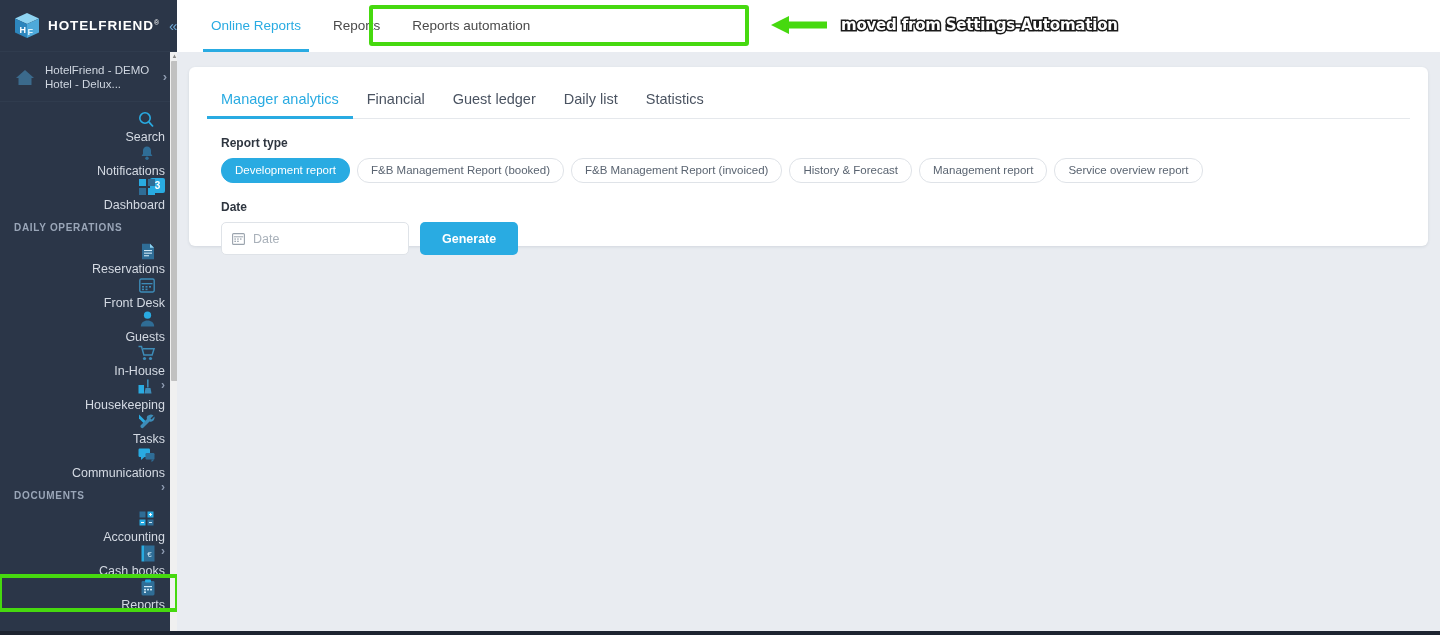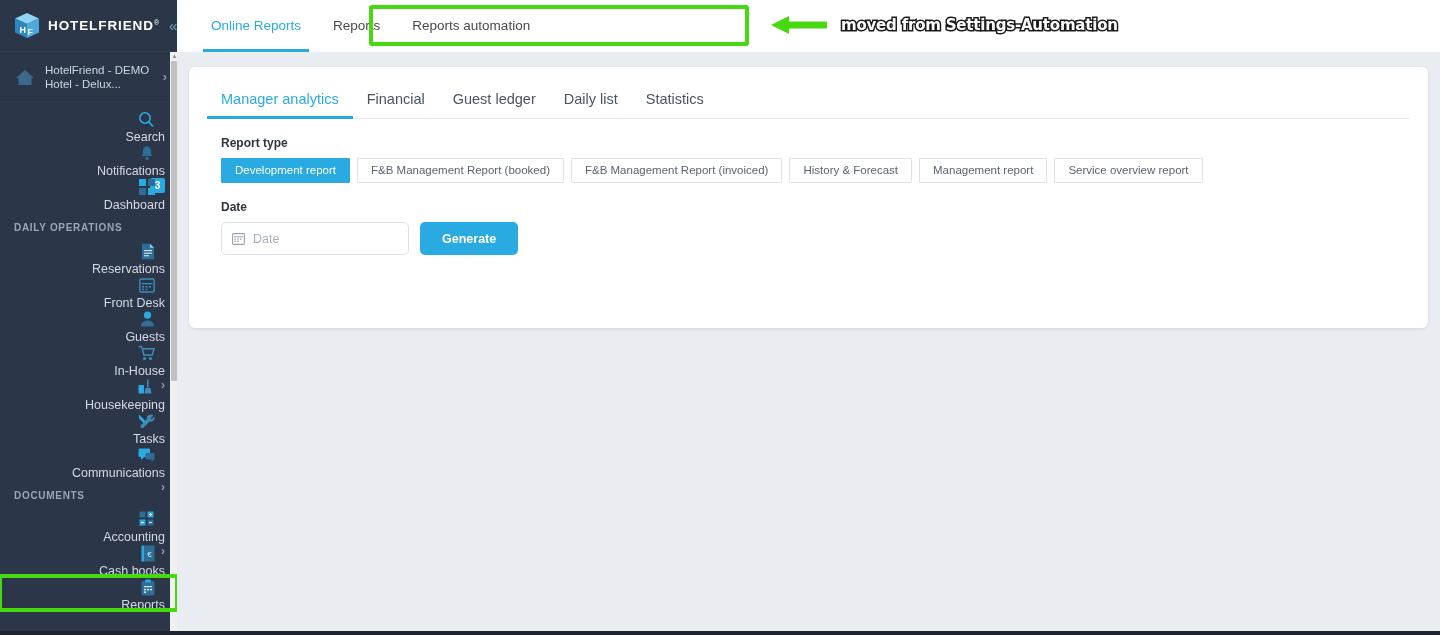--- a/index.html
+++ b/index.html
@@ -118,21 +118,21 @@
     letter-spacing: -0.2px; white-space: nowrap;
     -webkit-text-stroke: 3px #1a1a1a;
     paint-order: stroke fill;
   }
 
   .content { flex: 1 1 auto; padding: 15px 12px 0 12px; }
   .card {
     background: #ffffff; border-radius: 6px;
     box-shadow: 0 1px 3px rgba(60,70,90,0.12);
     padding: 0 18px 22px 18px;
-    height: 261px;
+    height: 179px;
   }
   .card-tabs {
     display: flex; border-bottom: 1px solid #e5e8ec;
     padding-top: 14px;
   }
   .ctab {
     font-size: 14.5px; color: #4a5361; padding: 10px 14px 11px 14px;
     cursor: pointer; position: relative; white-space: nowrap;
   }
   .ctab.active { color: #29abe2; }
@@ -140,21 +140,21 @@
     content: ""; position: absolute; left: 0; right: 0; bottom: -1px;
     height: 3px; background: #29abe2;
   }
   .field-label {
     font-size: 12px; font-weight: bold; color: #2f3640;
     margin: 17px 0 8px 14px;
   }
   .chip-row { display: flex; gap: 7px; padding-left: 14px; flex-wrap: nowrap; }
   .chip {
     border: 1px solid #dfe3e8; background: #fff; color: #5a6471;
-    font-size: 11.5px; border-radius: 1px;
+    font-size: 11.5px; border-radius: 12px;
     height: 25px; line-height: 23px; padding: 0 13px;
     cursor: pointer; white-space: nowrap;
   }
   .chip.active { background: #29abe2; border-color: #29abe2; color: #ffffff; }
 
   .date-row { display: flex; align-items: center; gap: 11px; padding-left: 14px; margin-top: 8px; }
   .date-input {
     width: 188px; height: 33px;
     border: 1px solid #dfe3e8; border-radius: 5px;
     display: flex; align-items: center; padding-left: 10px;

